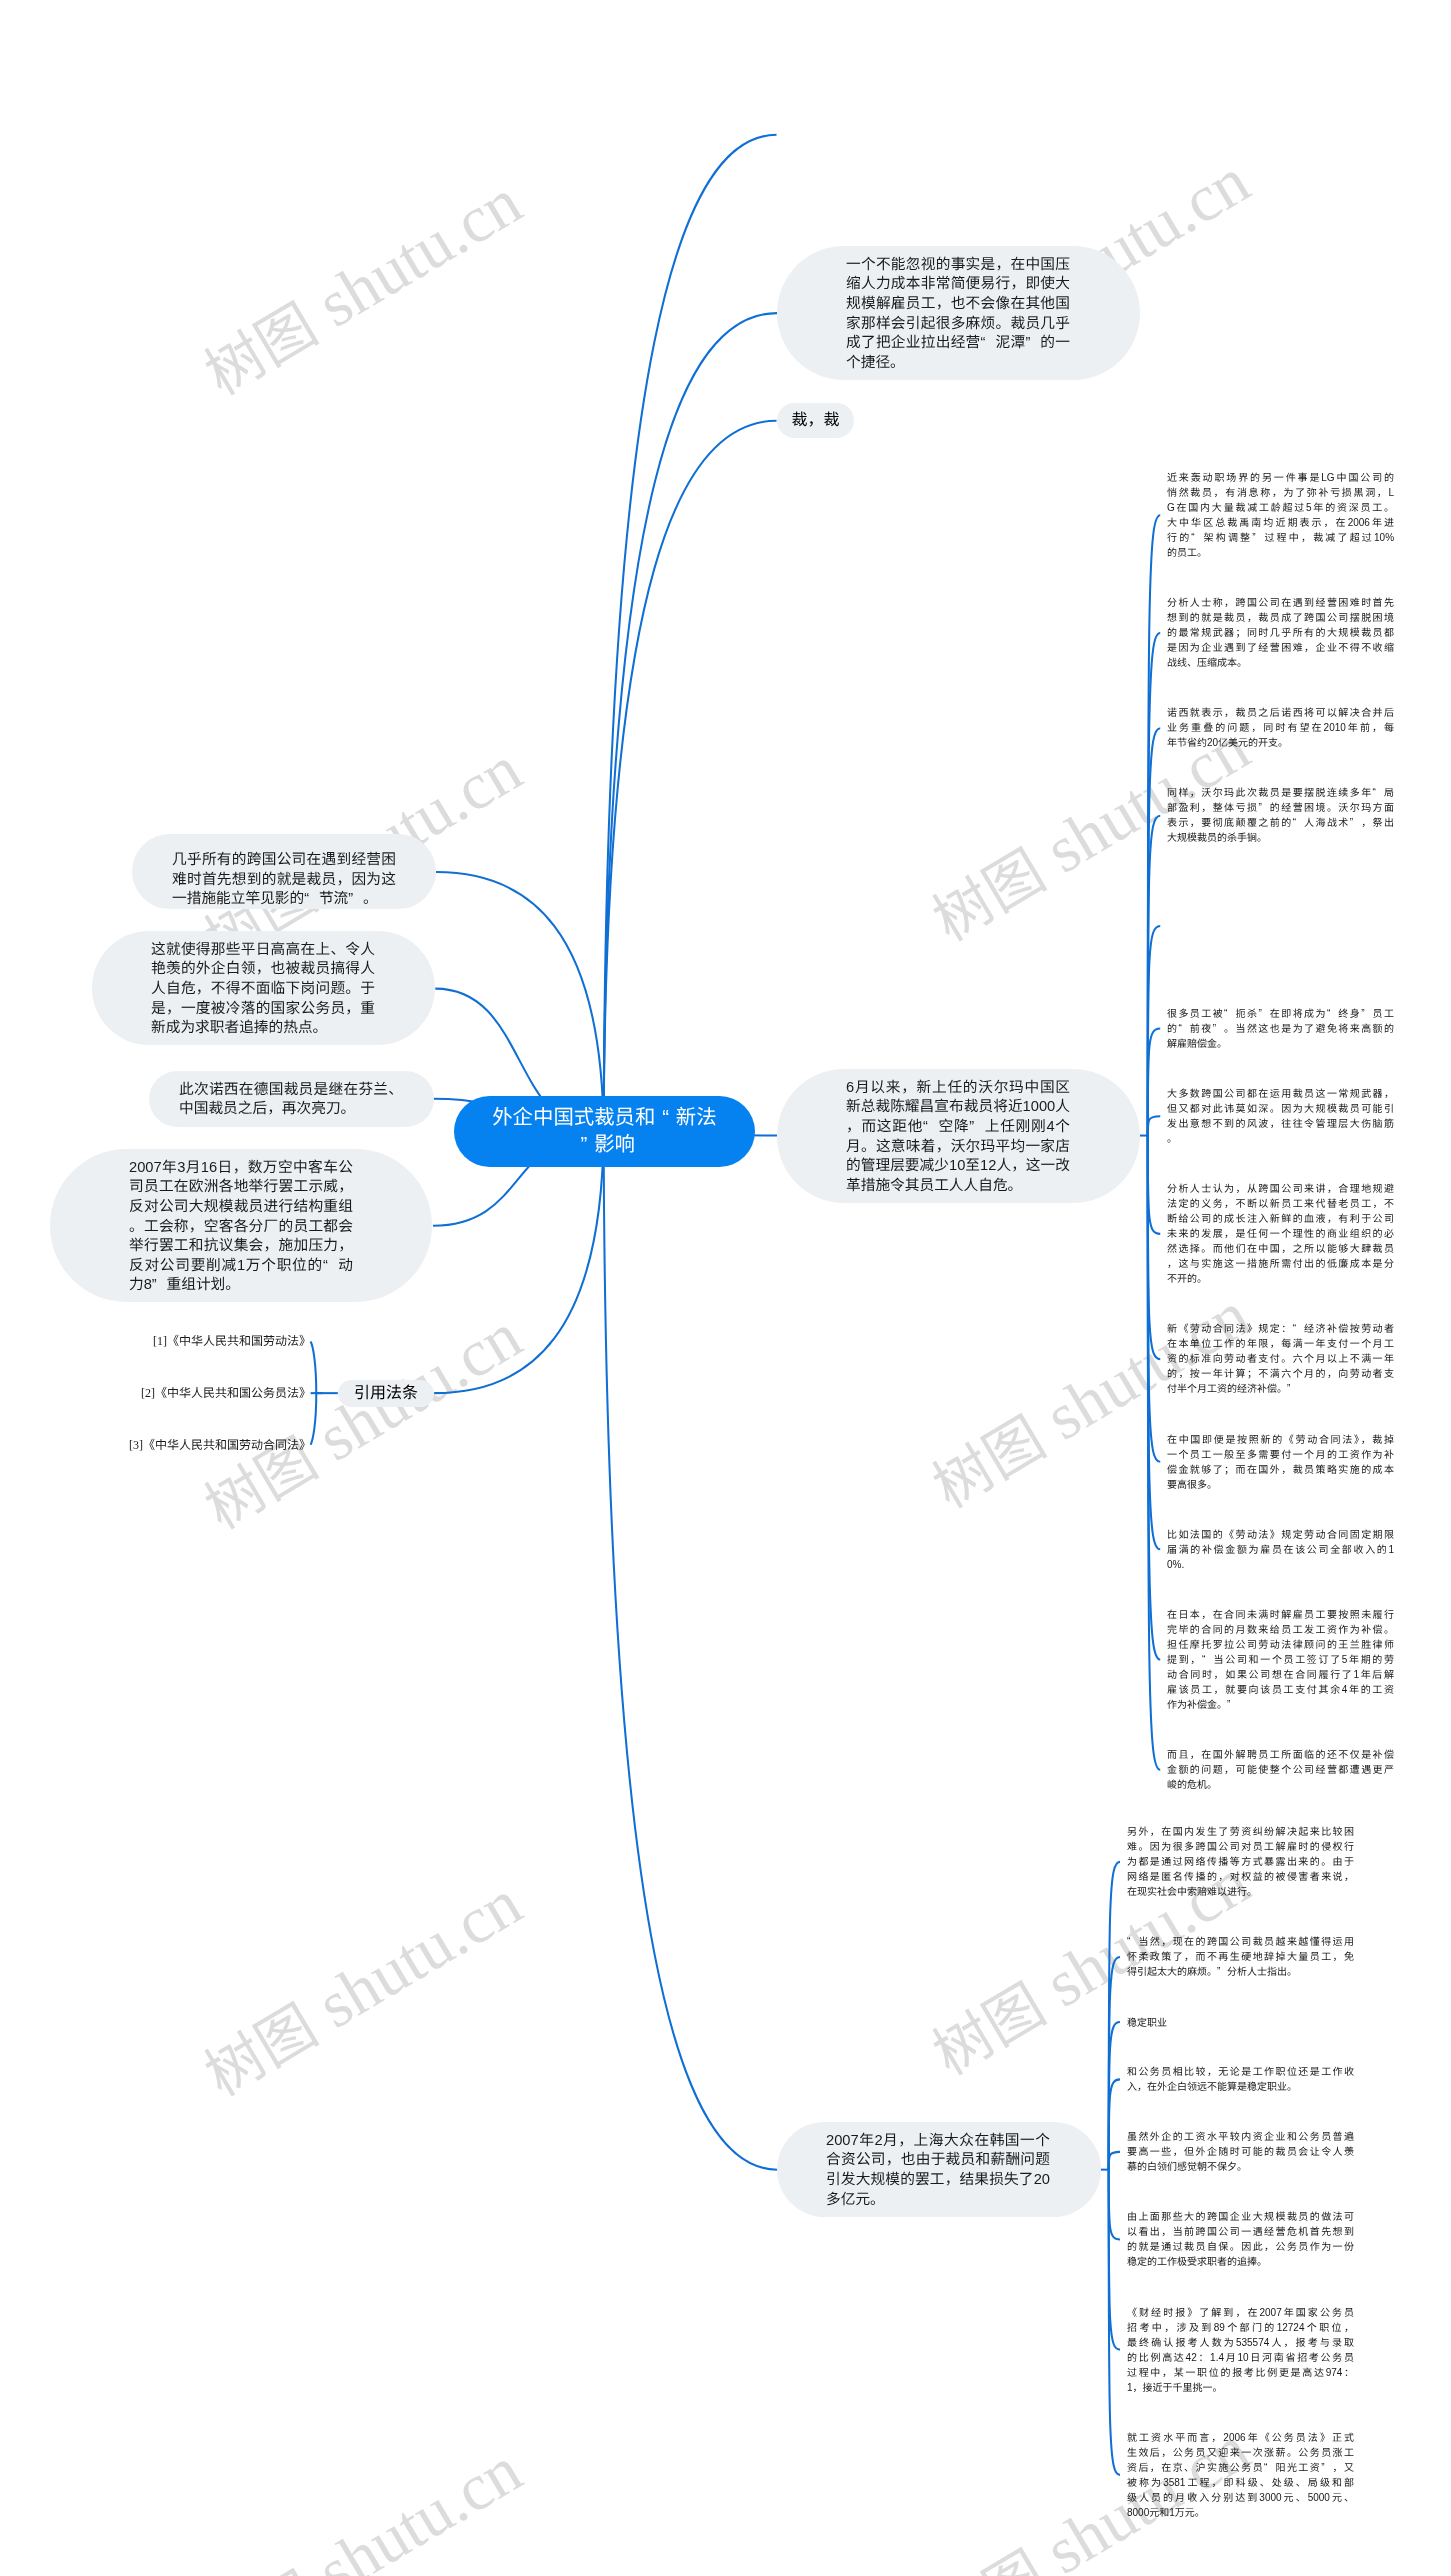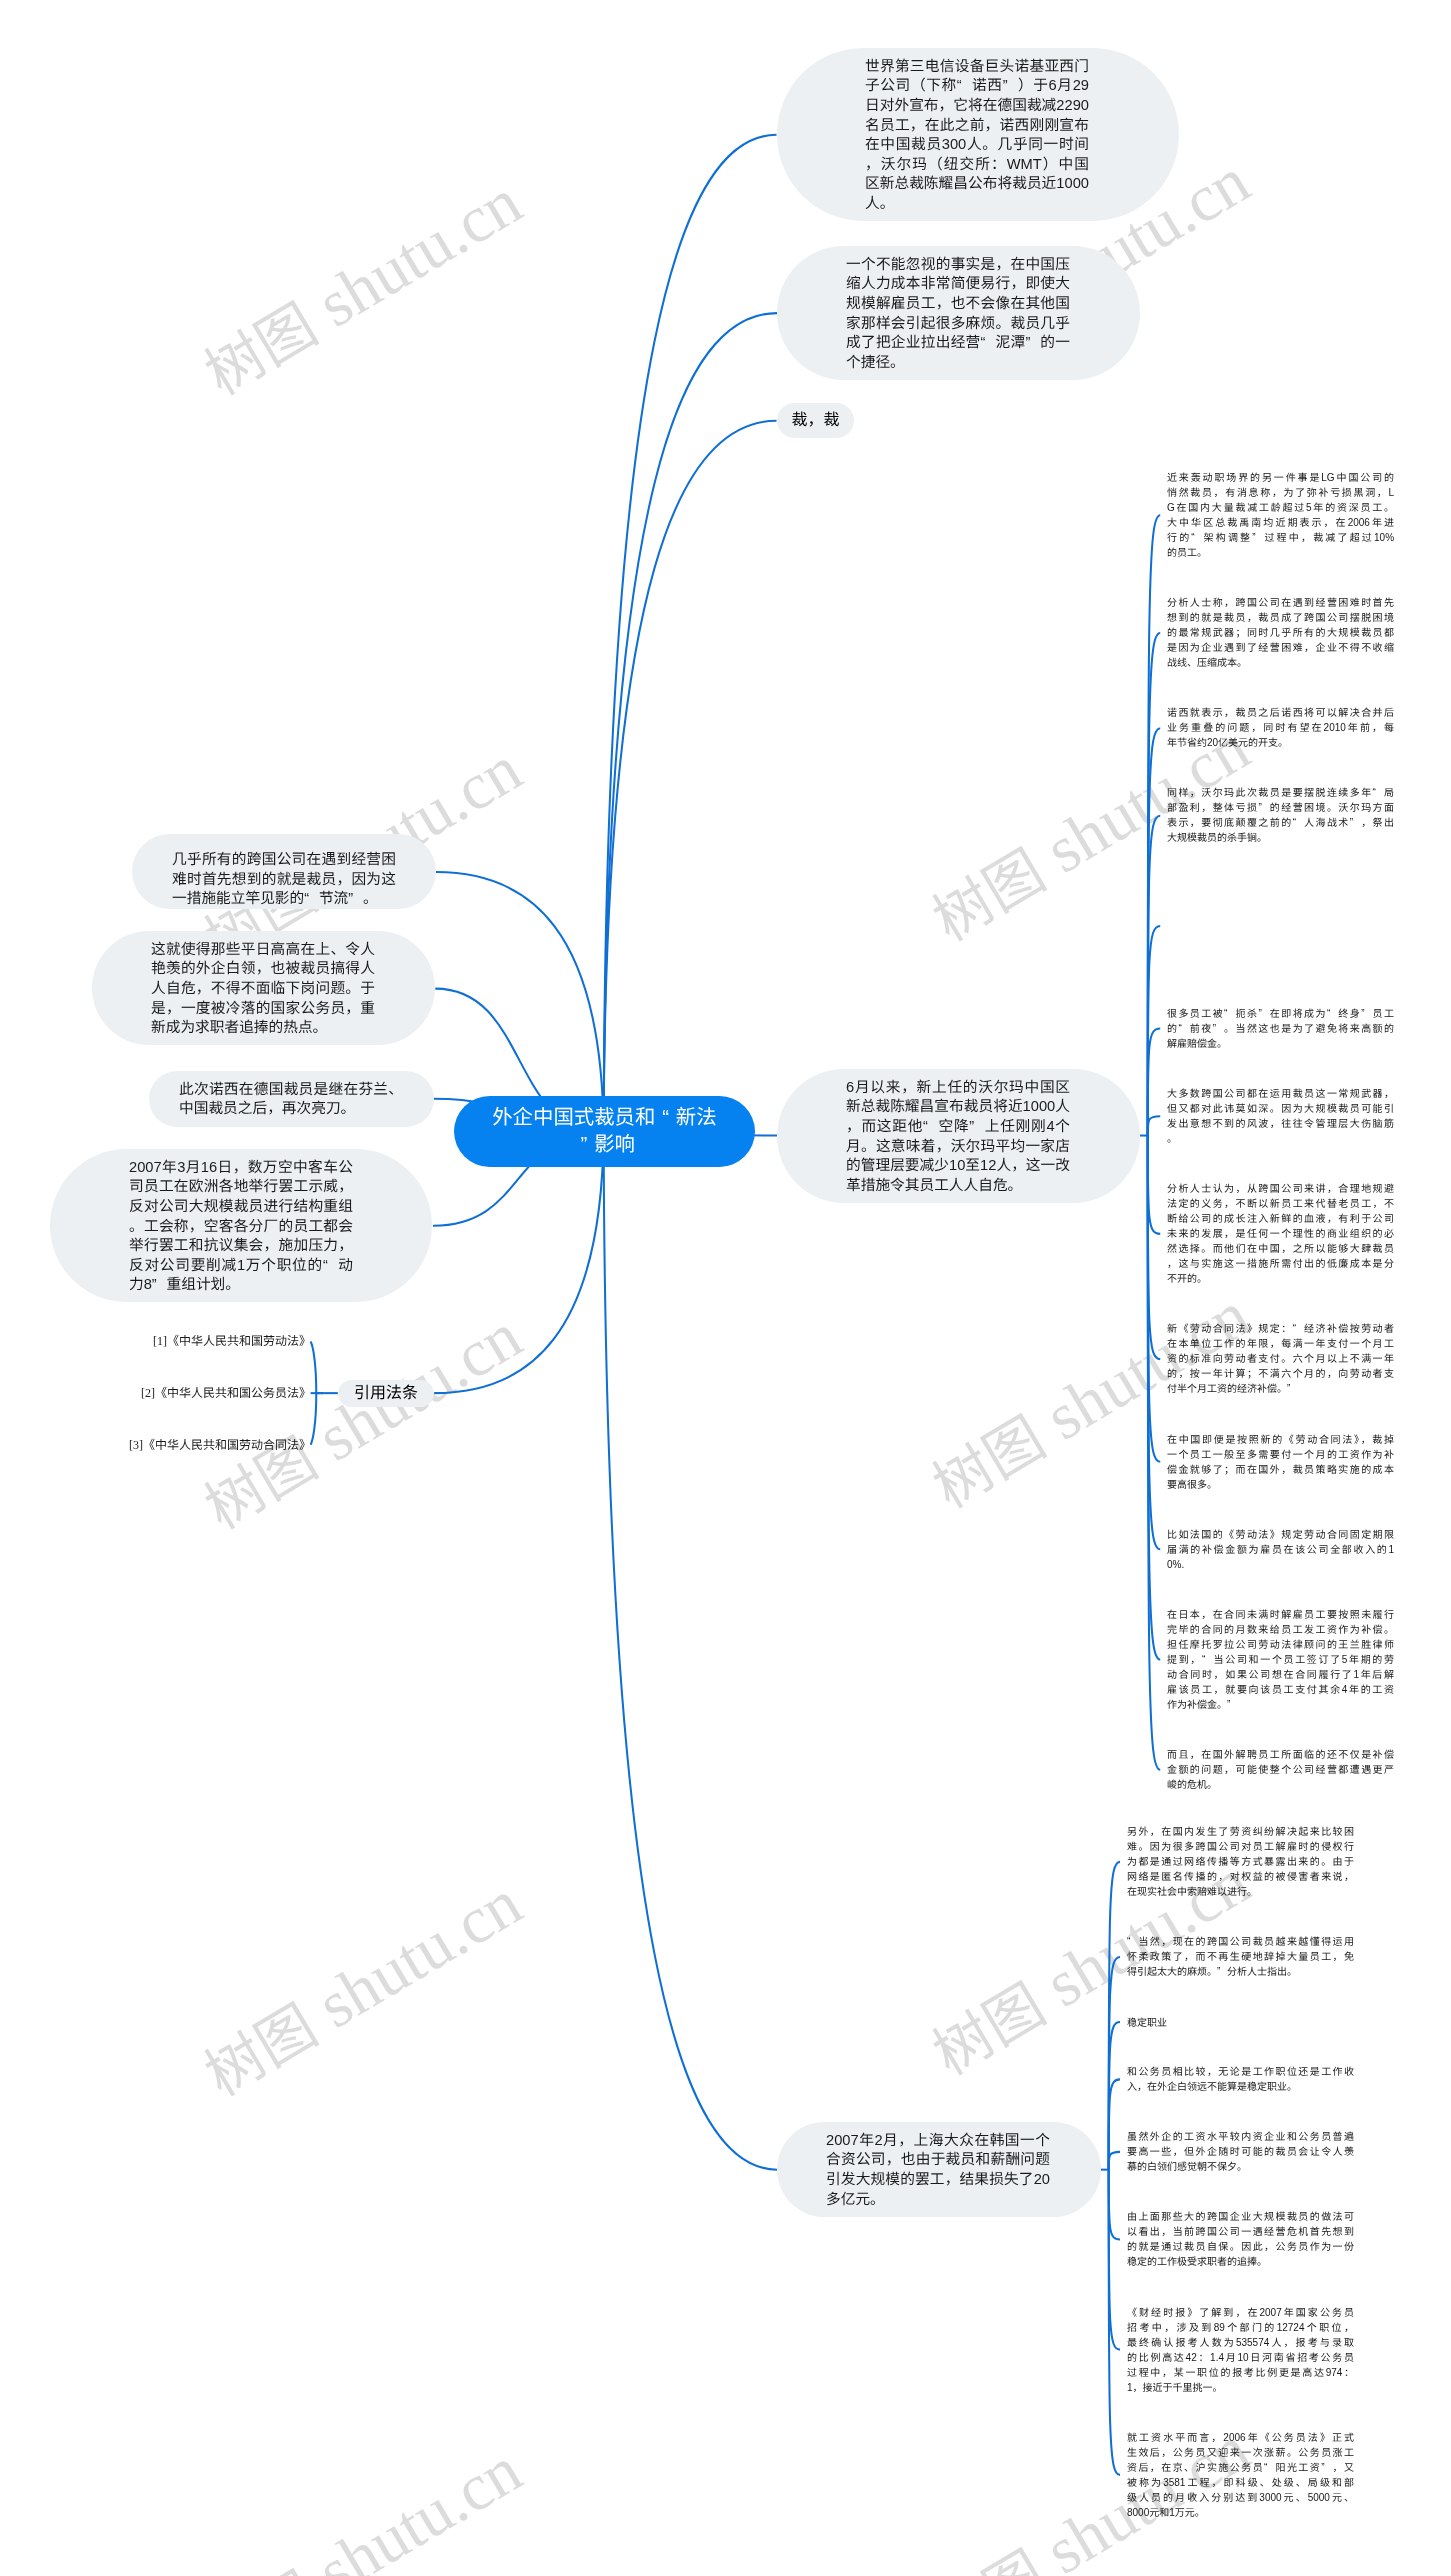--- a/index.html
+++ b/index.html
@@ -116,32 +116,20 @@
         <i>反对公司要削减1万个职位的<u>“</u>动</i>
         <i class="lst">力8<u>”</u>重组计划。</i>
 </div>
     </div>
 <div class="node pill" style="left:338px;top:1380px;width:96px;height:27px">
 <div class="midlabel" style="position:absolute;left:0;top:2.3px;width:96px">引用法条</div>
 </div>
 <div class="node leaf" style="left:73px;top:1333px;width:238px">[1]《中华人民共和国劳动法》</div>
 <div class="node leaf" style="left:73px;top:1385px;width:238px">[2]《中华人民共和国公务员法》</div>
 <div class="node leaf" style="left:73px;top:1437px;width:238px">[3]《中华人民共和国劳动合同法》</div>
-<div class="node pill" style="left:777px;top:48px;width:402px;height:173px">
-<div class="lines ptxt" style="position:absolute;left:88px;top:8.8px;width:224px">
-<i>世界第三电信设备巨头诺基亚西门</i>
-        <i>子公司（下称<u>“</u>诺西<u>”</u>）于6月29</i>
-        <i>日对外宣布，它将在德国裁减2290</i>
-        <i>名员工，在此之前，诺西刚刚宣布</i>
-        <i>在中国裁员300人。几乎同一时间</i>
-        <i>，沃尔玛（纽交所：WMT）中国</i>
-        <i>区新总裁陈耀昌公布将裁员近1000</i>
-        <i class="lst">人。</i>
-</div>
-</div>
 <div class="node pill" style="left:777px;top:246px;width:363px;height:134px">
 <div class="lines ptxt" style="position:absolute;left:69px;top:8.8px;width:224px">
 <i>一个不能忽视的事实是，在中国压</i>
         <i>缩人力成本非常简便易行，即使大</i>
         <i>规模解雇员工，也不会像在其他国</i>
         <i>家那样会引起很多麻烦。裁员几乎</i>
         <i>成了把企业拉出经营<u>“</u>泥潭<u>”</u>的一</i>
         <i class="lst">个捷径。</i>
 </div>
 </div>

